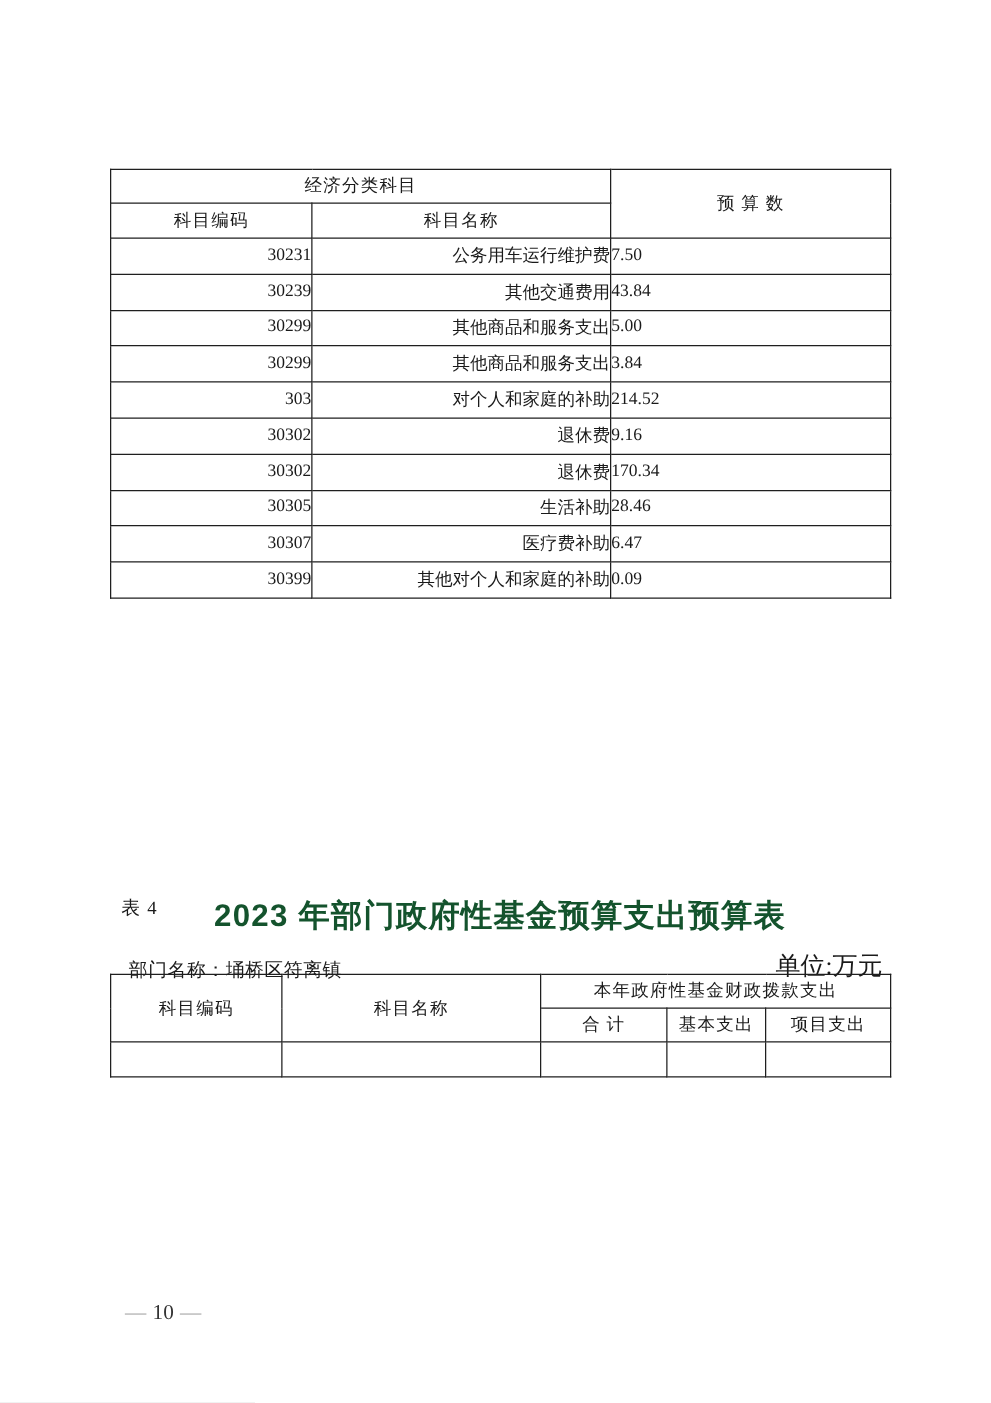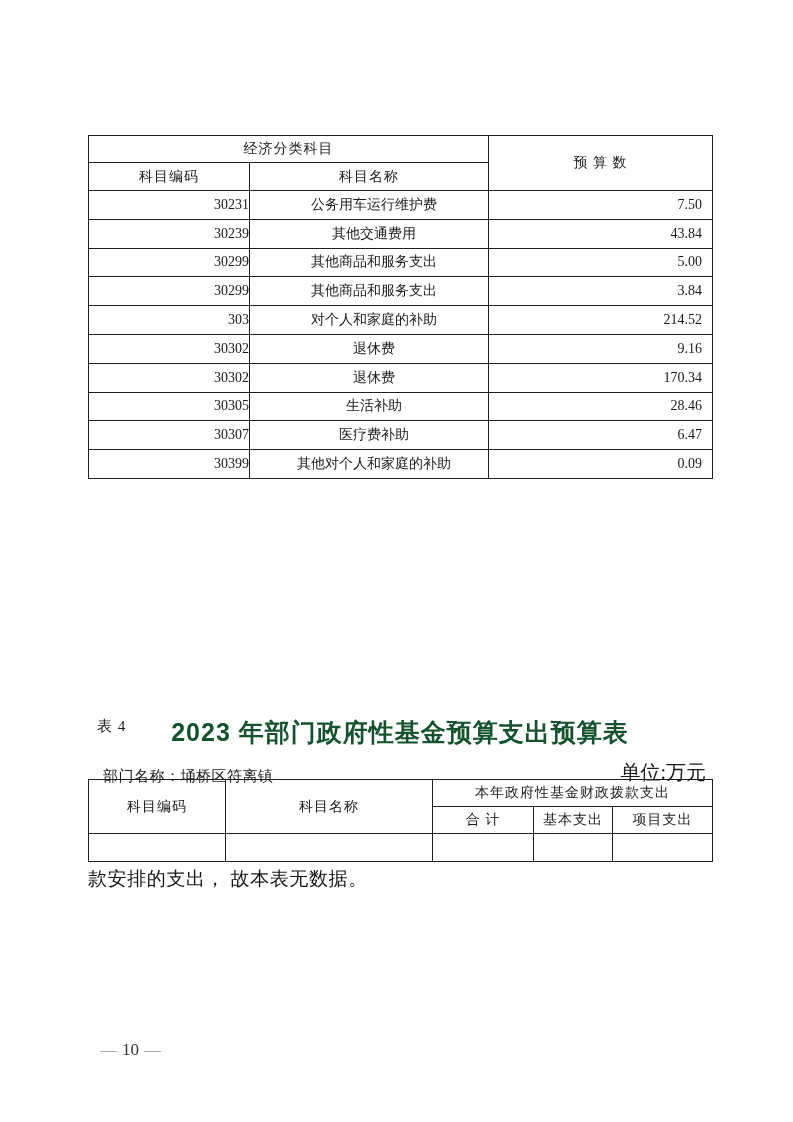--- a/index.html
+++ b/index.html
@@ -34,22 +34,22 @@
   .t1 {
     position: absolute;
     left: 88px;
     top: 135px;
     width: 624px;
   }
   .t1 .h1 { height: 27px; }
   .t1 .h2 { height: 28px; }
   .t1 tbody tr { height: 28.8px; }
   .t1 td.code { text-align: right; padding-left: 4px; }
-  .t1 td.name { text-align: center; padding-left: 10px; }
-  .t1 td.num  { text-align: right; padding-right: 10px; }
+  .t1 td.name { text-align: right; padding-left: 10px; }
+  .t1 td.num  { padding-right: 10px; }
 
   
   .tbl-label {
     position: absolute;
     left: 97px;
     top: 698px;
     font-size: 15px;
     letter-spacing: 1px;
     margin-top: 19px;
   }
@@ -217,20 +217,19 @@
         <td></td>
         <td></td>
         <td></td>
         <td></td>
         <td></td>
       </tr>
     </tbody>
   </table>
 
   <div class="note">
-    <div>款安排的支出， 故本表无数据。</div>
   </div>
 
   <div class="page-num">
     <span class="dash">—</span><span>10</span><span class="dash">—</span>
   </div>
 
 </div>
 
 </body></html>

